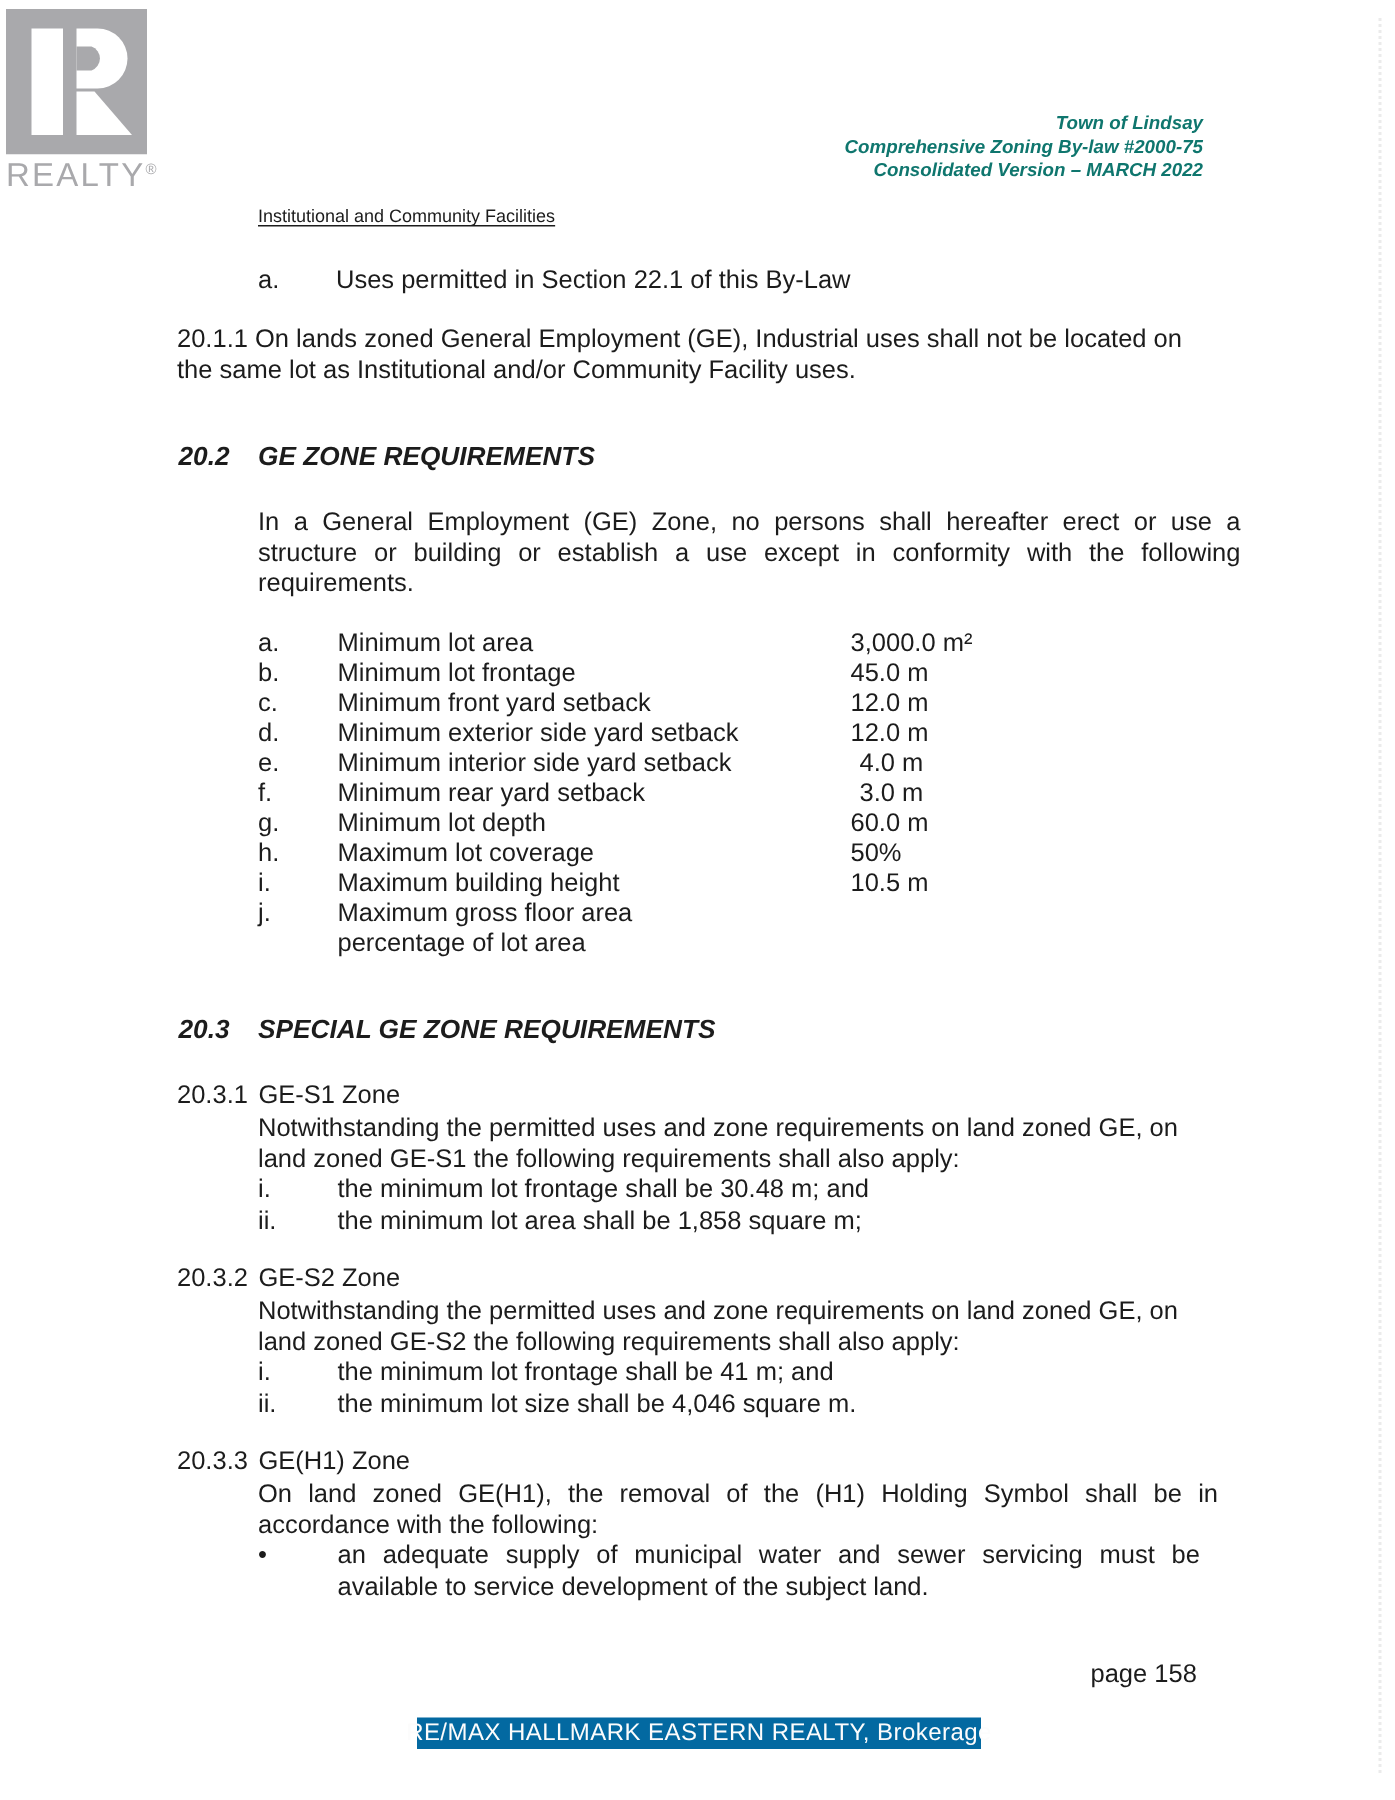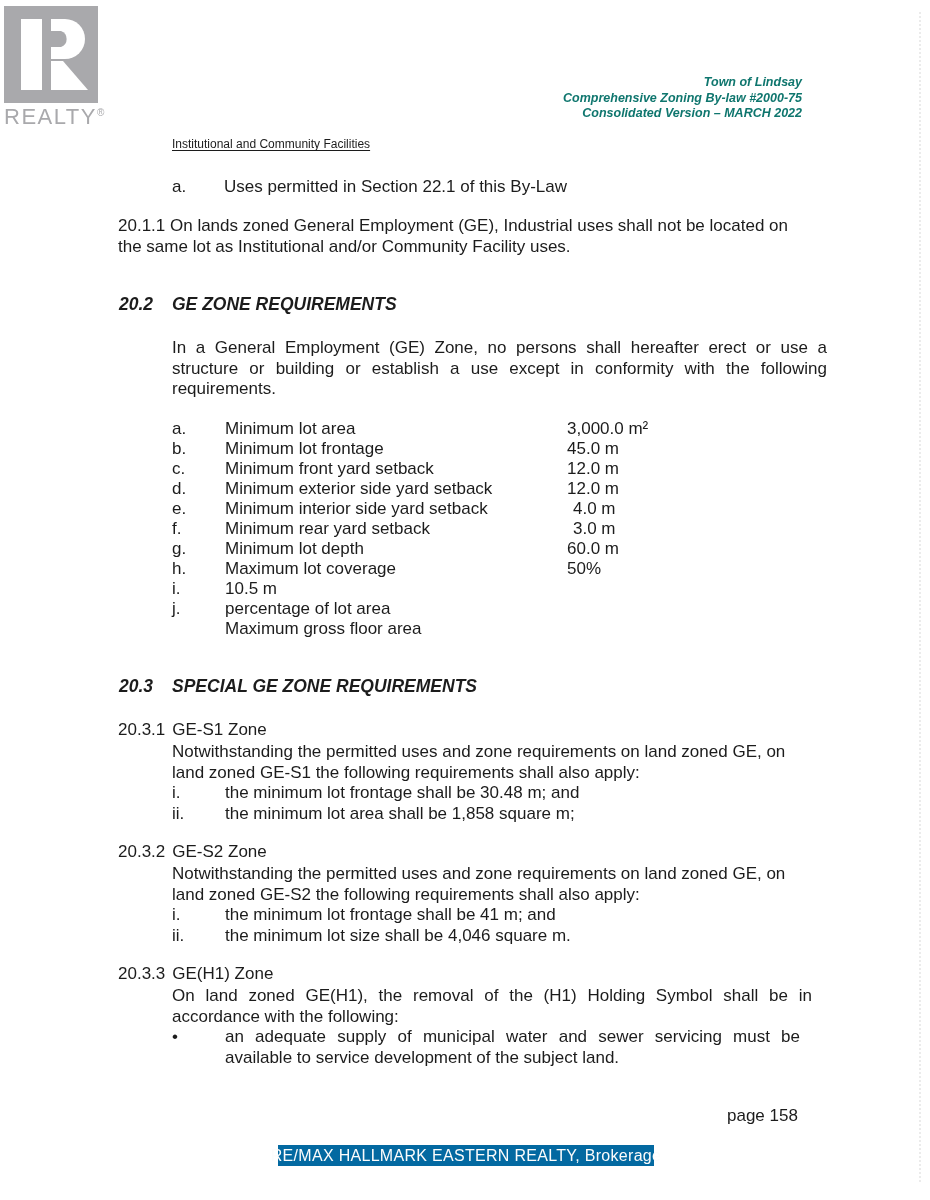--- a/index.html
+++ b/index.html
@@ -212,27 +212,28 @@
       <span class="req-label">Minimum lot depth</span>
       <span class="req-value">60.0 m</span>
     </div>
     <div class="req-row">
       <span class="req-letter">h.</span>
       <span class="req-label">Maximum lot coverage</span>
       <span class="req-value">50%</span>
     </div>
     <div class="req-row">
       <span class="req-letter">i.</span>
+      <span class="req-label">Maximum building height</span>
       <span class="req-value">10.5 m</span>
     </div>
     <div class="req-row-j">
       <span class="req-letter">j.</span>
       <span class="req-label">
+        <div>Maximum gross floor area</div>
         <div>percentage of lot area</div>
-        <div>Maximum gross floor area</div>
       </span>
     </div>
   </div>
 
   <div class="sec-heading h-203">
     <span class="sec-num">20.3</span><span class="sec-title">SPECIAL GE ZONE REQUIREMENTS</span>
   </div>
 
   <div class="subsec sub1">
     <div class="sub-heading">

